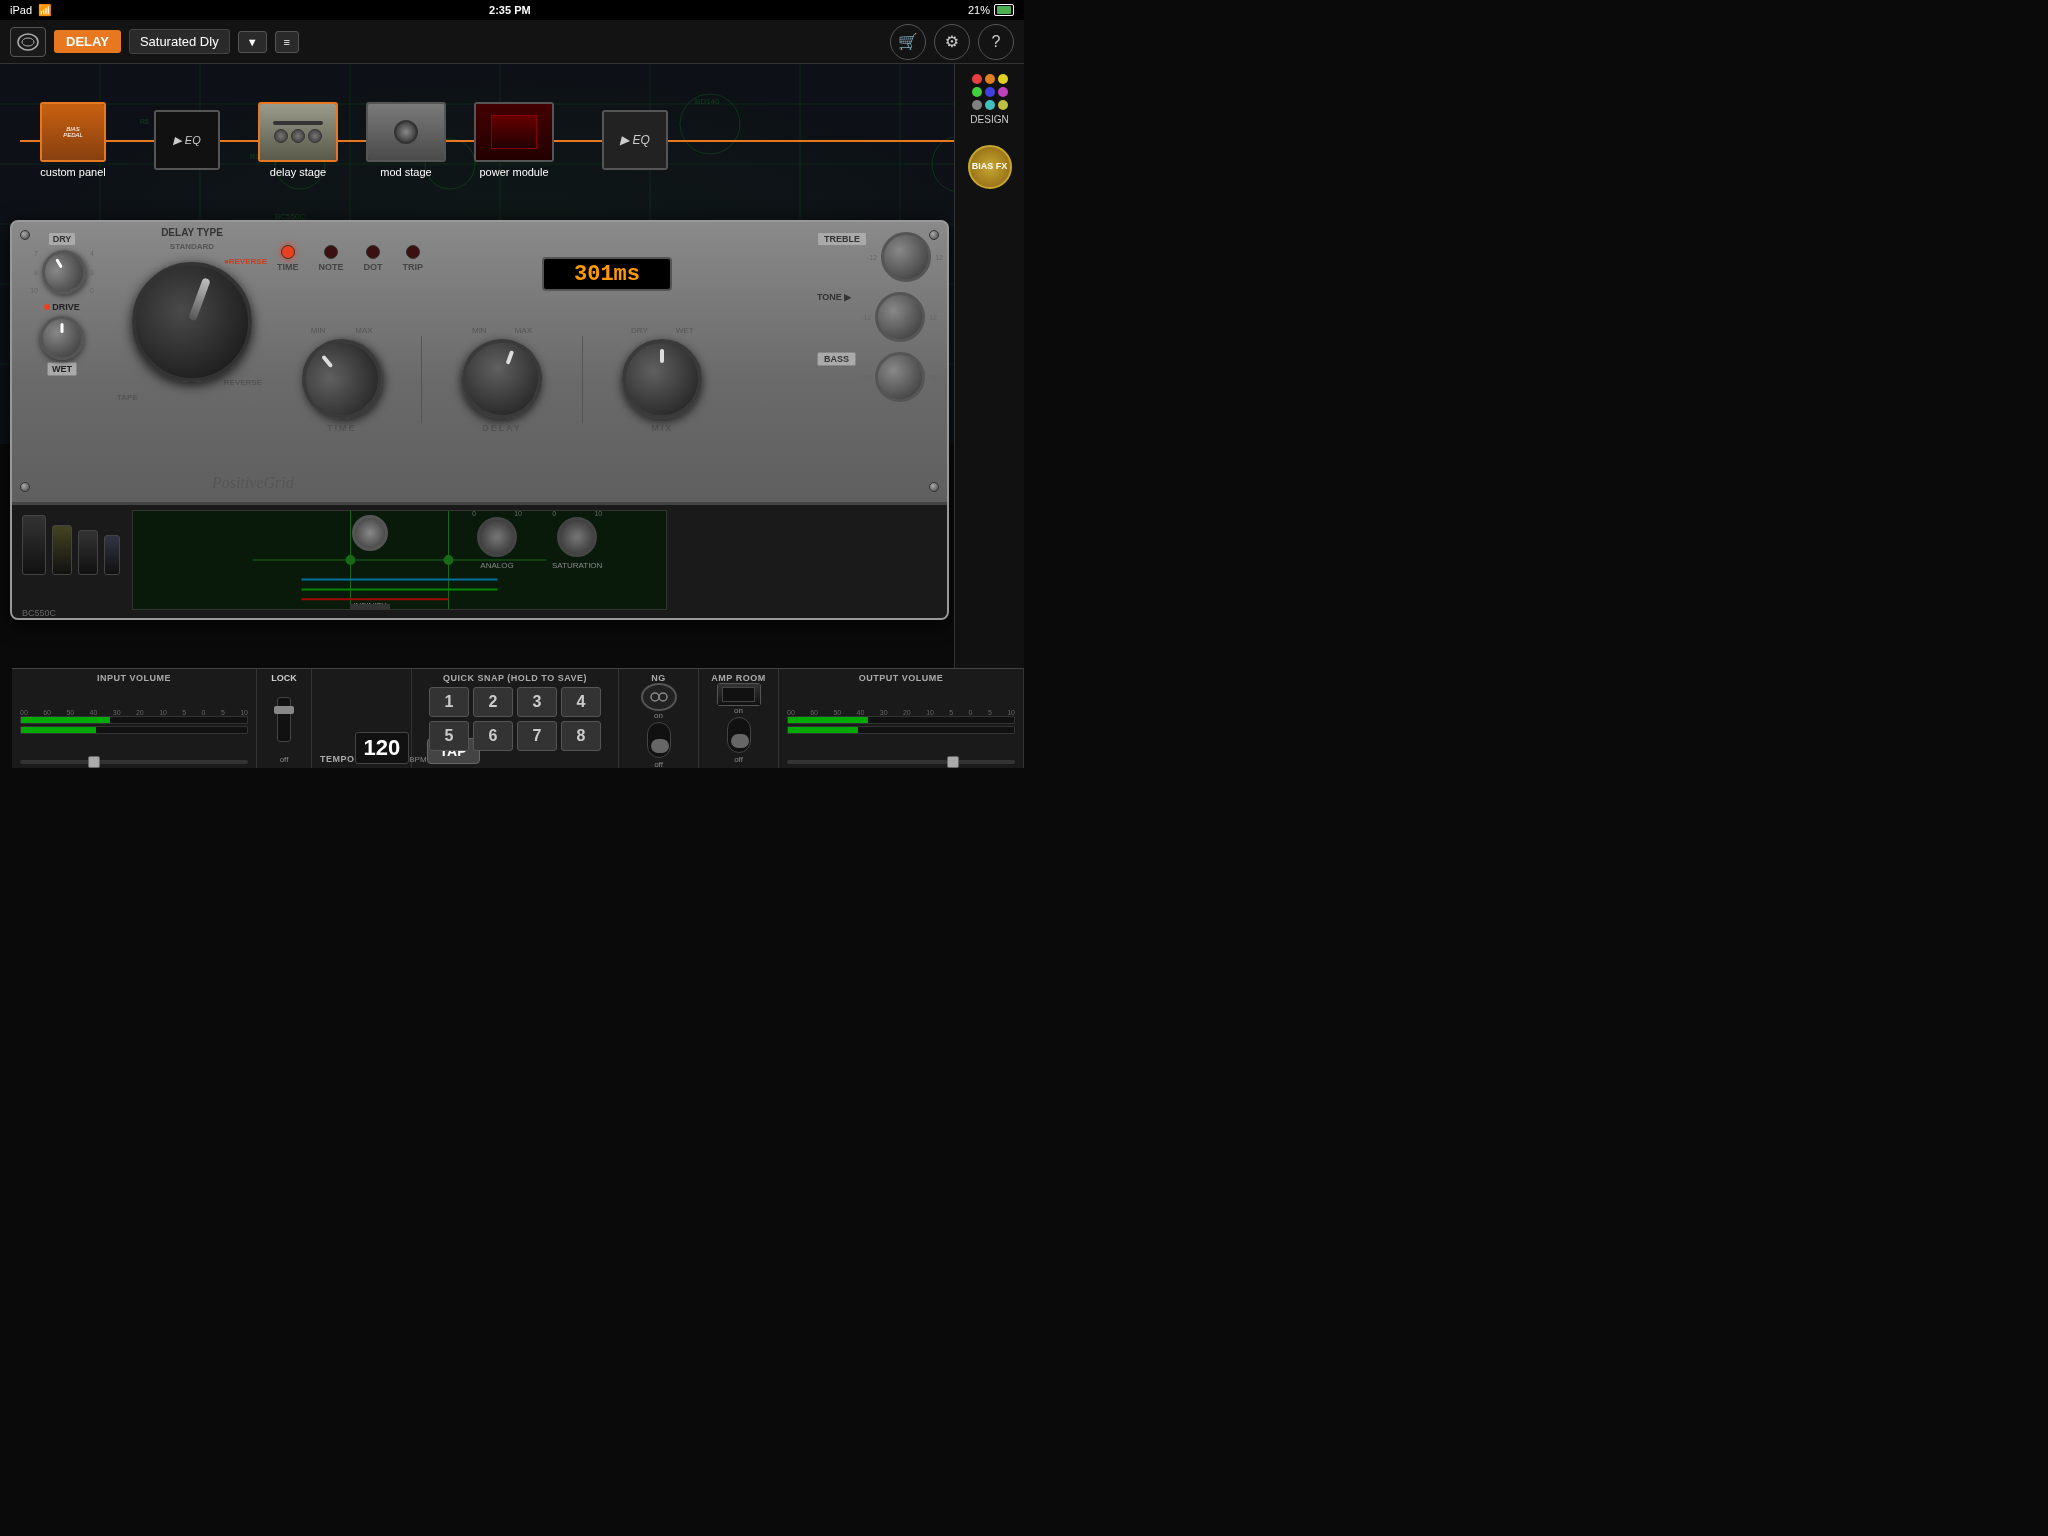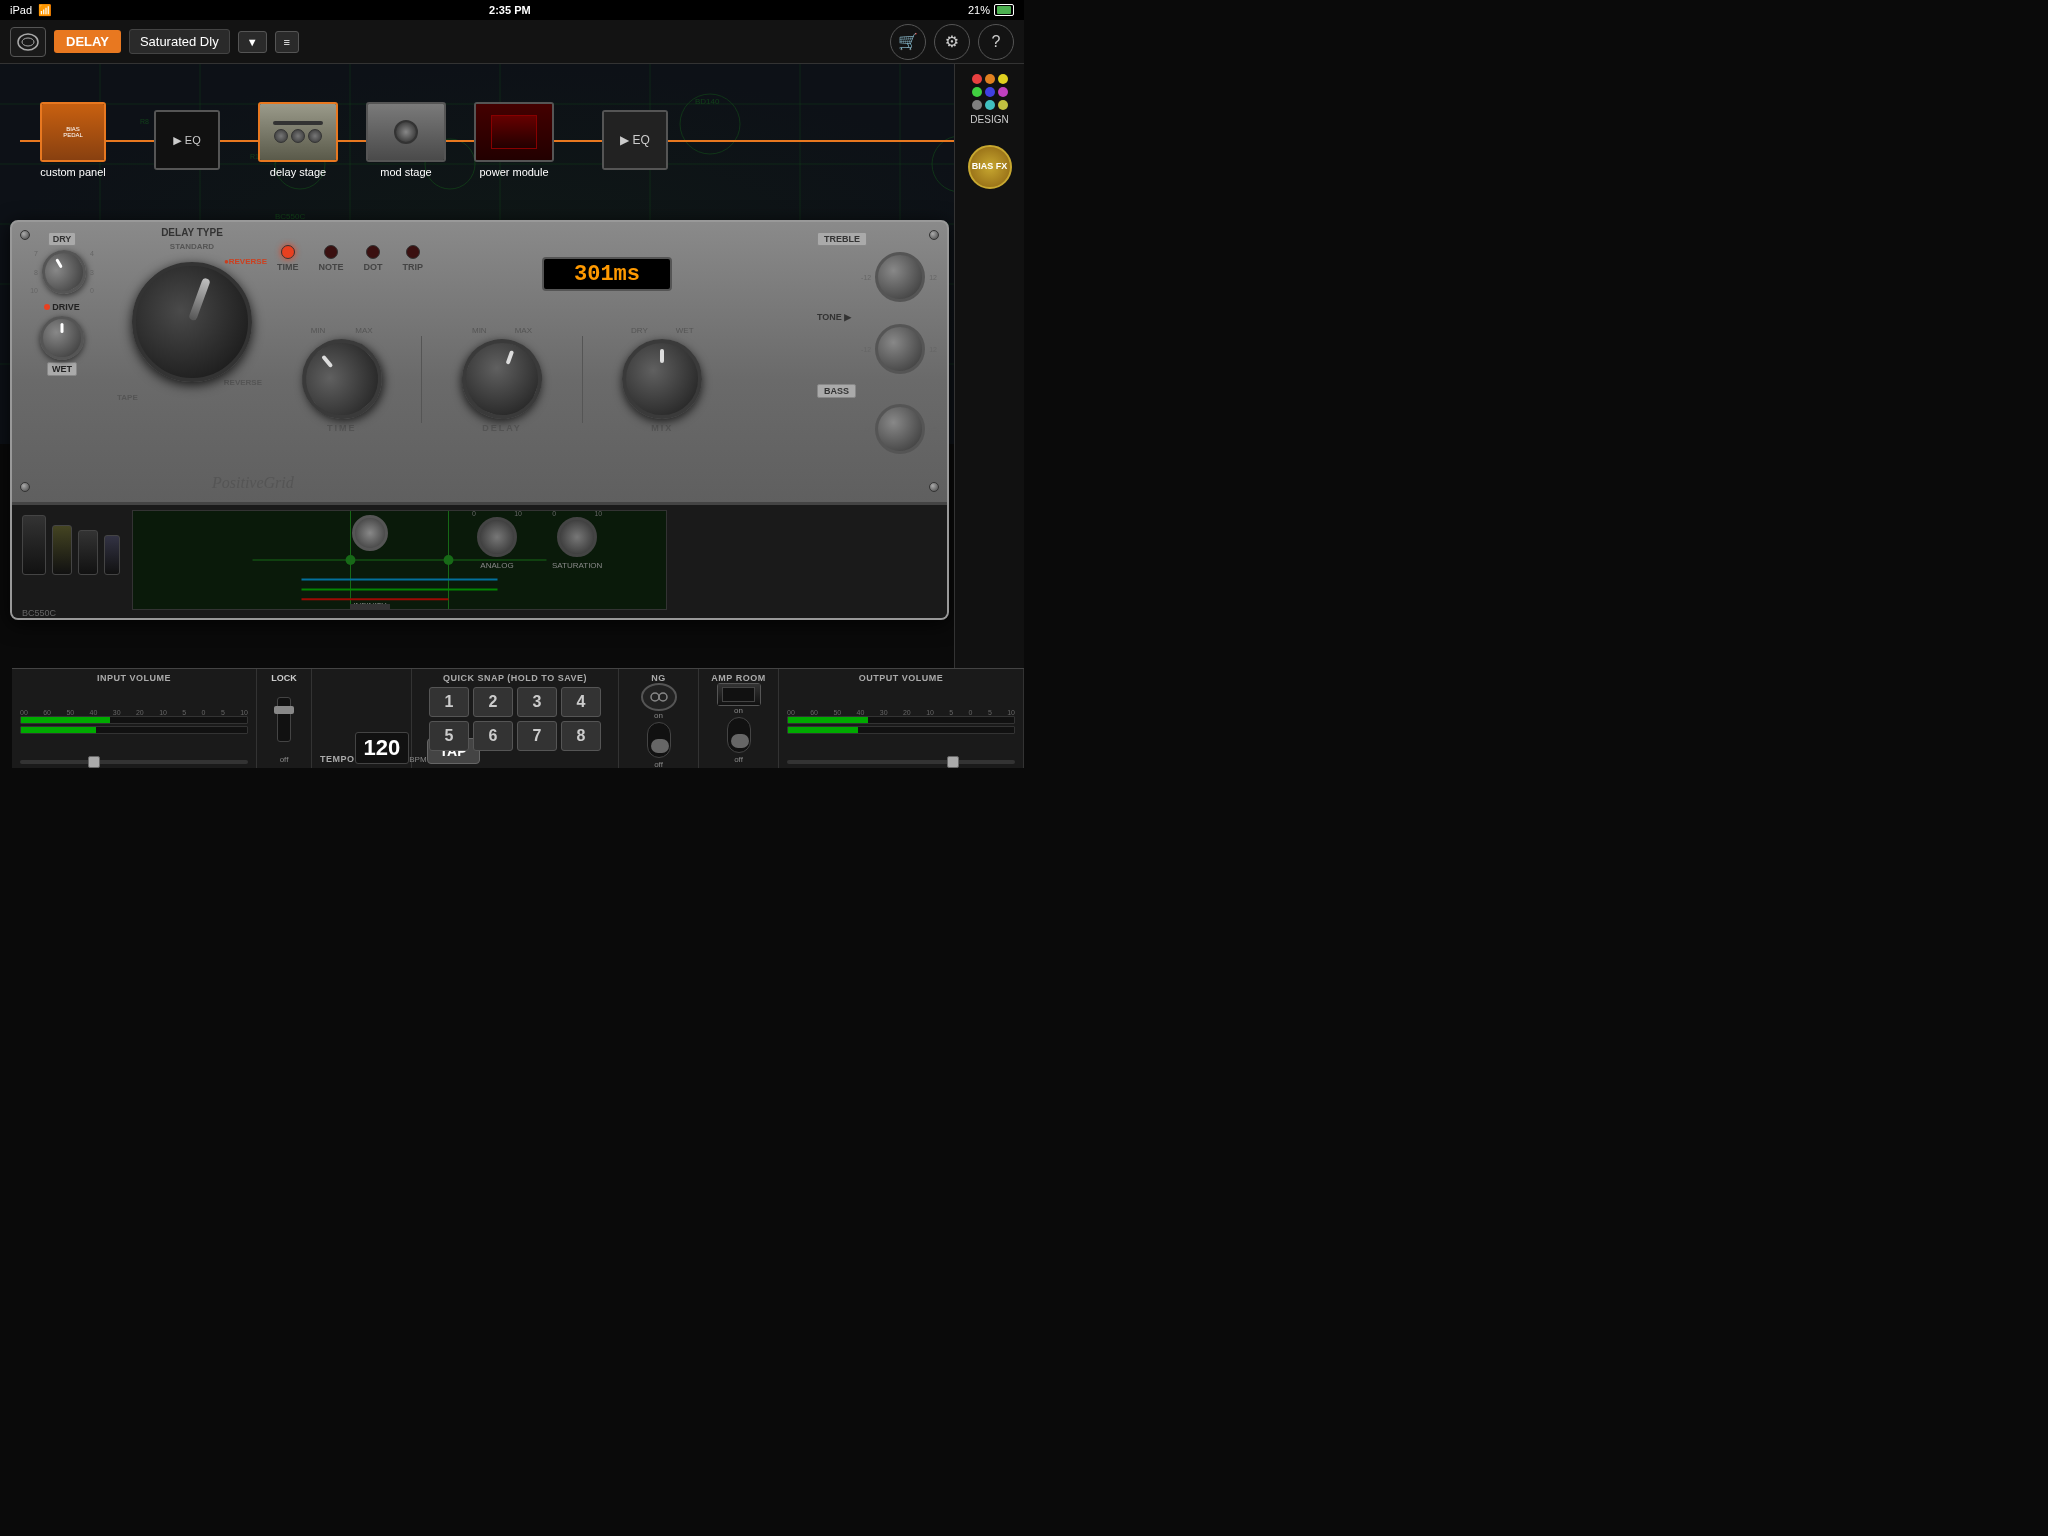--- a/index.html
+++ b/index.html
@@ -151,20 +151,21 @@
       margin: 0 8px;
     }
     .chain-item-box {
       width: 70px;
       height: 60px;
       background: #1a1a1a;
       border: 2px solid #555;
       border-radius: 3px;
       display: flex; align-items: center; justify-content: center;
       overflow: hidden;
+      font-style: italic;
     }
     .chain-item-box.active {
       border-color: #e87820;
       border-width: 2px;
     }
     .chain-item-label {
       color: #fff;
       font-size: 11px;
       margin-top: 4px;
       text-align: center;
@@ -361,22 +362,22 @@
 
     
     .right-knobs {
       position: absolute;
       right: 10px;
       top: 10px;
       width: 120px;
     }
     .right-knob-group {
       display: flex;
-      flex-direction: column;
-      align-items: flex-end;
+      flex-direction: row;
+      align-items: flex-start;
       margin-bottom: 10px;
     }
     .right-knob-label {
       color: #333;
       font-size: 9px;
       font-weight: bold;
       background: #aaa;
       border: 1px solid #888;
       border-radius: 2px;
       padding: 1px 6px;

